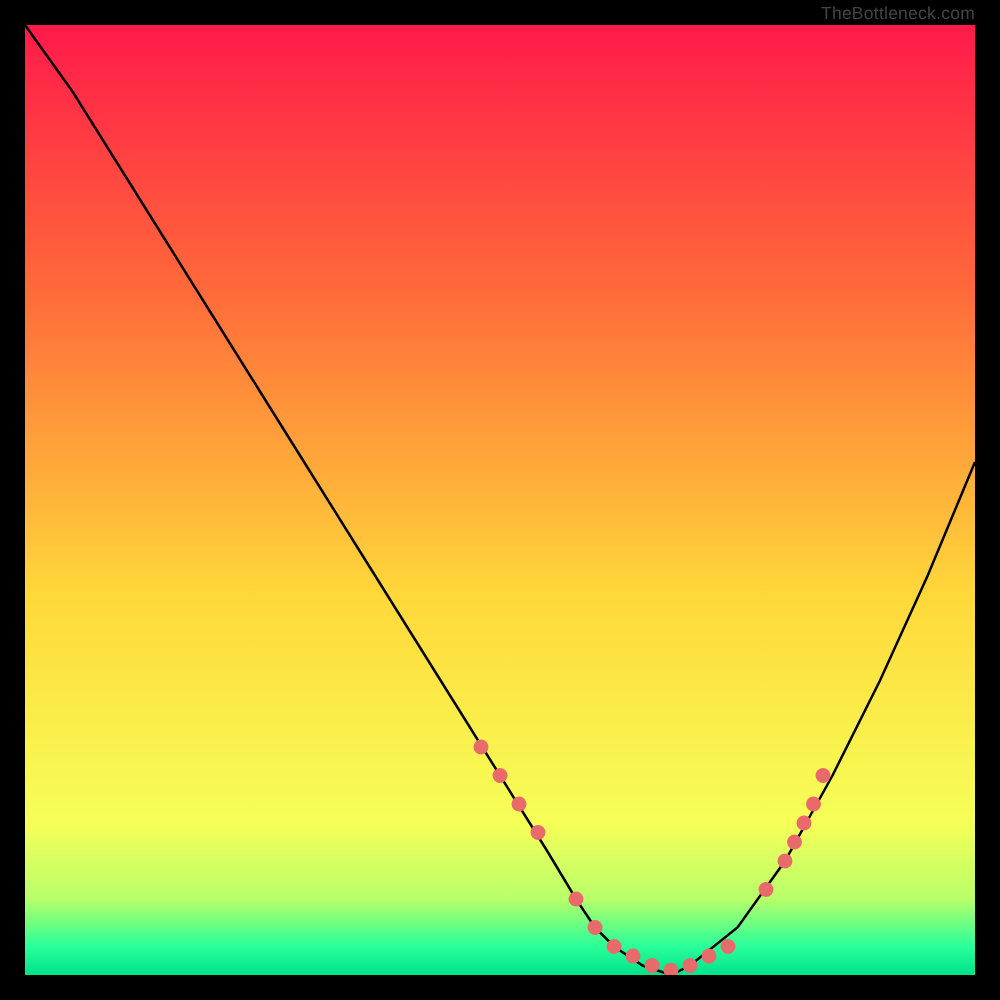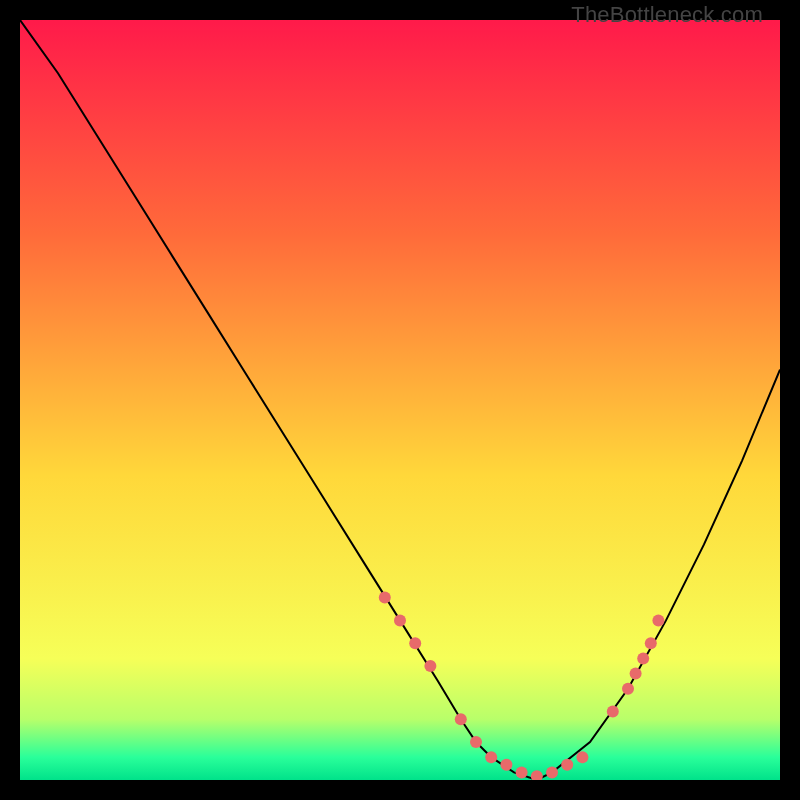--- a/index.html
+++ b/index.html
@@ -23,23 +23,23 @@
     width: 760px; height: 760px;
     overflow: hidden;
   }
   .gradient-bg {
     position: absolute;
     left: 0; top: 0; width: 100%; height: 100%;
   }
   .watermark {
     position: absolute;
     top: 2px;
-    right: 37px;
+    right: 20px;
     color: #444;
-    font-size: 22px;
+    font-size: 14px;
     font-weight: 500;
     letter-spacing: 0.2px;
     user-select: none;
     margin-left: 24px;
   }
   svg.curve {
     position: absolute;
     left: 0; top: 0;
     width: 100%; height: 100%;
     overflow: visible;

